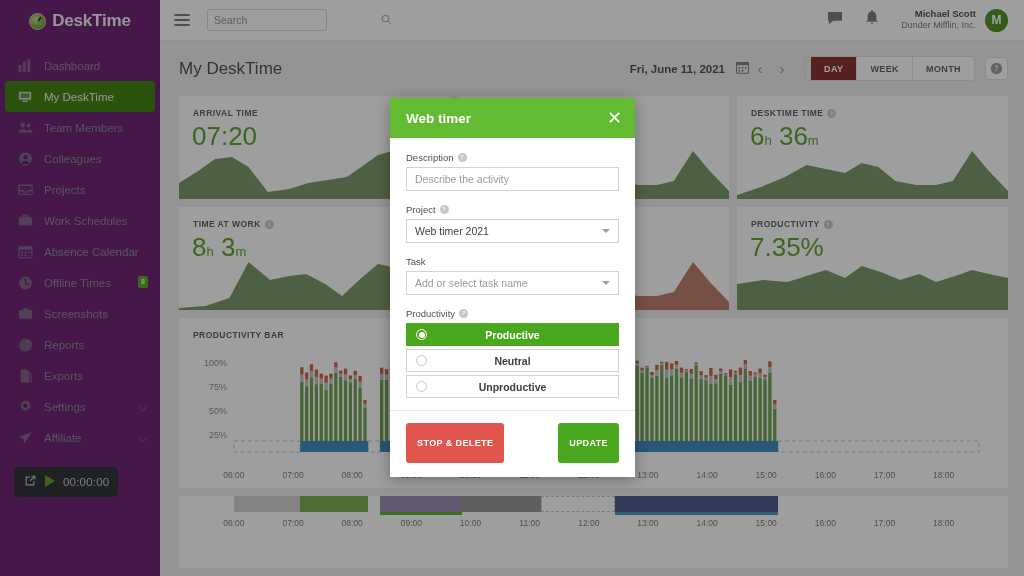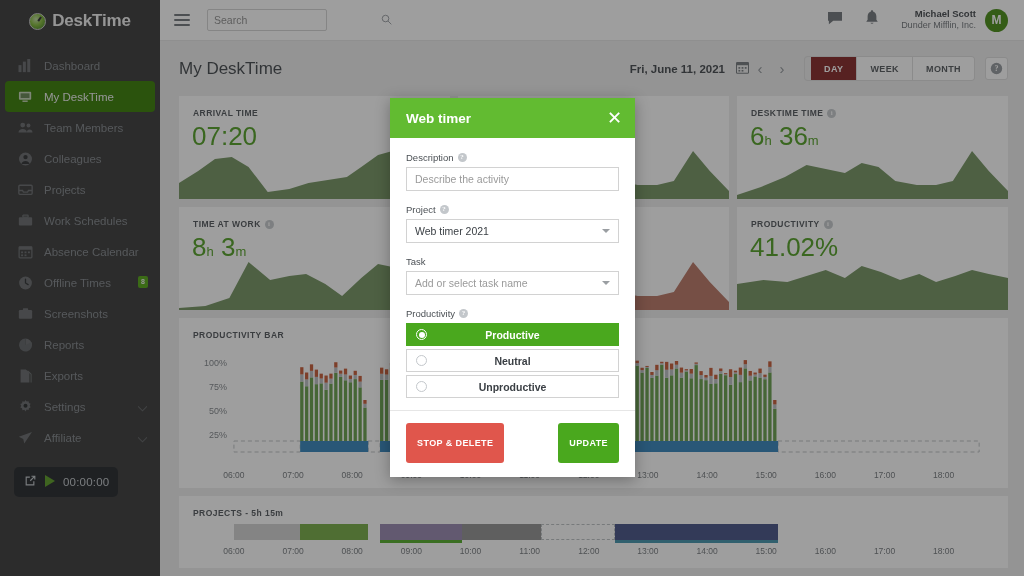--- a/index.html
+++ b/index.html
@@ -7,21 +7,21 @@
     width: 1024px; height: 576px;
     font-family: "Liberation Sans", sans-serif;
     overflow: hidden;
     background: #ededed;
   }
   #app { position: relative; width: 1024px; height: 576px; display: flex; }
 
   
   .sidebar {
     width: 160px; height: 576px;
-    background: #404040;
+    background: #701a75;
     flex: 0 0 160px;
     position: relative;
     z-index: 5;
   }
   .brand {
     height: 42px; display: flex; align-items: center; justify-content: center;
     gap: 6px;
   }
   .brand-logo {
     width: 17px; height: 17px; border-radius: 50%;
@@ -533,21 +533,21 @@
             <svg viewBox="0 0 226 62" preserveAspectRatio="none">
               <polygon points="0,58 20,50 40,40 58,28 74,32 90,36 104,26 118,30 132,44 150,48 166,48 180,44 196,14 210,34 226,54 226,62 0,62" fill="#b6705e"></polygon>
             </svg>
           </div>
         </div>
         <div class="card">
           <div class="card-label">
             <span>PRODUCTIVITY</span>
             <span class="info-dot">i</span>
           </div>
-          <div class="card-value "><span>41.02%</span></div>
+          <div class="card-value "><span>7.35%</span></div>
           <div class="card-spark">
             <svg viewBox="0 0 226 62" preserveAspectRatio="none">
               <polygon points="0,36 22,32 42,34 58,28 74,22 90,30 104,18 120,24 136,32 152,26 166,34 182,28 196,22 210,26 226,30 226,62 0,62" fill="#6d8f5a"></polygon>
             </svg>
           </div>
         </div>
       </div>
 
     <div class="panel">
       <div class="panel-title">PRODUCTIVITY BAR</div>
@@ -860,23 +860,20 @@
           <span class="axis-tick" style="left: 56.5674%;">13:00</span>
           <span class="axis-tick" style="left: 63.7019%;">14:00</span>
           <span class="axis-tick" style="left: 70.8363%;">15:00</span>
           <span class="axis-tick" style="left: 77.9707%;">16:00</span>
           <span class="axis-tick" style="left: 85.1051%;">17:00</span>
           <span class="axis-tick" style="left: 92.2395%;">18:00</span>
         </div>
     </div>
 
     <div class="panel2">
-      <div class="panel-title">
-        <span>PROJECTS - </span><b>5h 15m</b>
-      </div>
       <div class="proj-bar-wrap" id="proj-bar">
           <div class="proj-seg" style="left: 6.62651%; width: 7.99055%; background: rgb(208, 208, 208);"></div>
           <div class="proj-seg" style="left: 14.6171%; width: 8.20458%; background: rgb(111, 168, 60);"></div>
           <div class="proj-seg" style="left: 24.2485%; width: 9.8455%; background: rgb(146, 130, 171);"></div>
           <div class="proj-underline" style="left: 24.2485%; width: 9.8455%; background: rgb(74, 168, 30); bottom: 3px;"></div>
           <div class="proj-seg" style="left: 34.094%; width: 9.63147%; background: rgb(141, 141, 141);"></div>
           <div class="proj-seg" style="left: 43.7255%; width: 8.91803%; border: 1px dashed rgb(185, 189, 192); background: transparent;"></div>
           <div class="proj-seg" style="left: 52.6435%; width: 19.6197%; background: rgb(60, 74, 128);"></div>
           <div class="proj-underline" style="left: 52.6435%; width: 19.6197%; background: rgb(58, 143, 168); bottom: 3px;"></div>
         </div>

